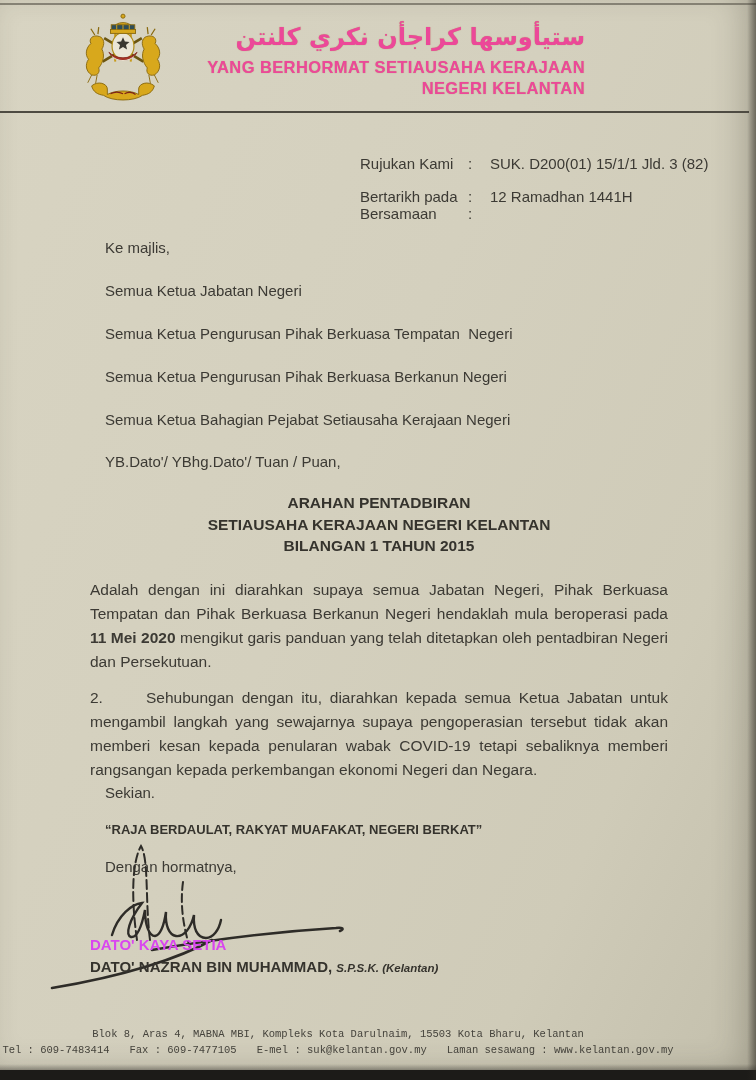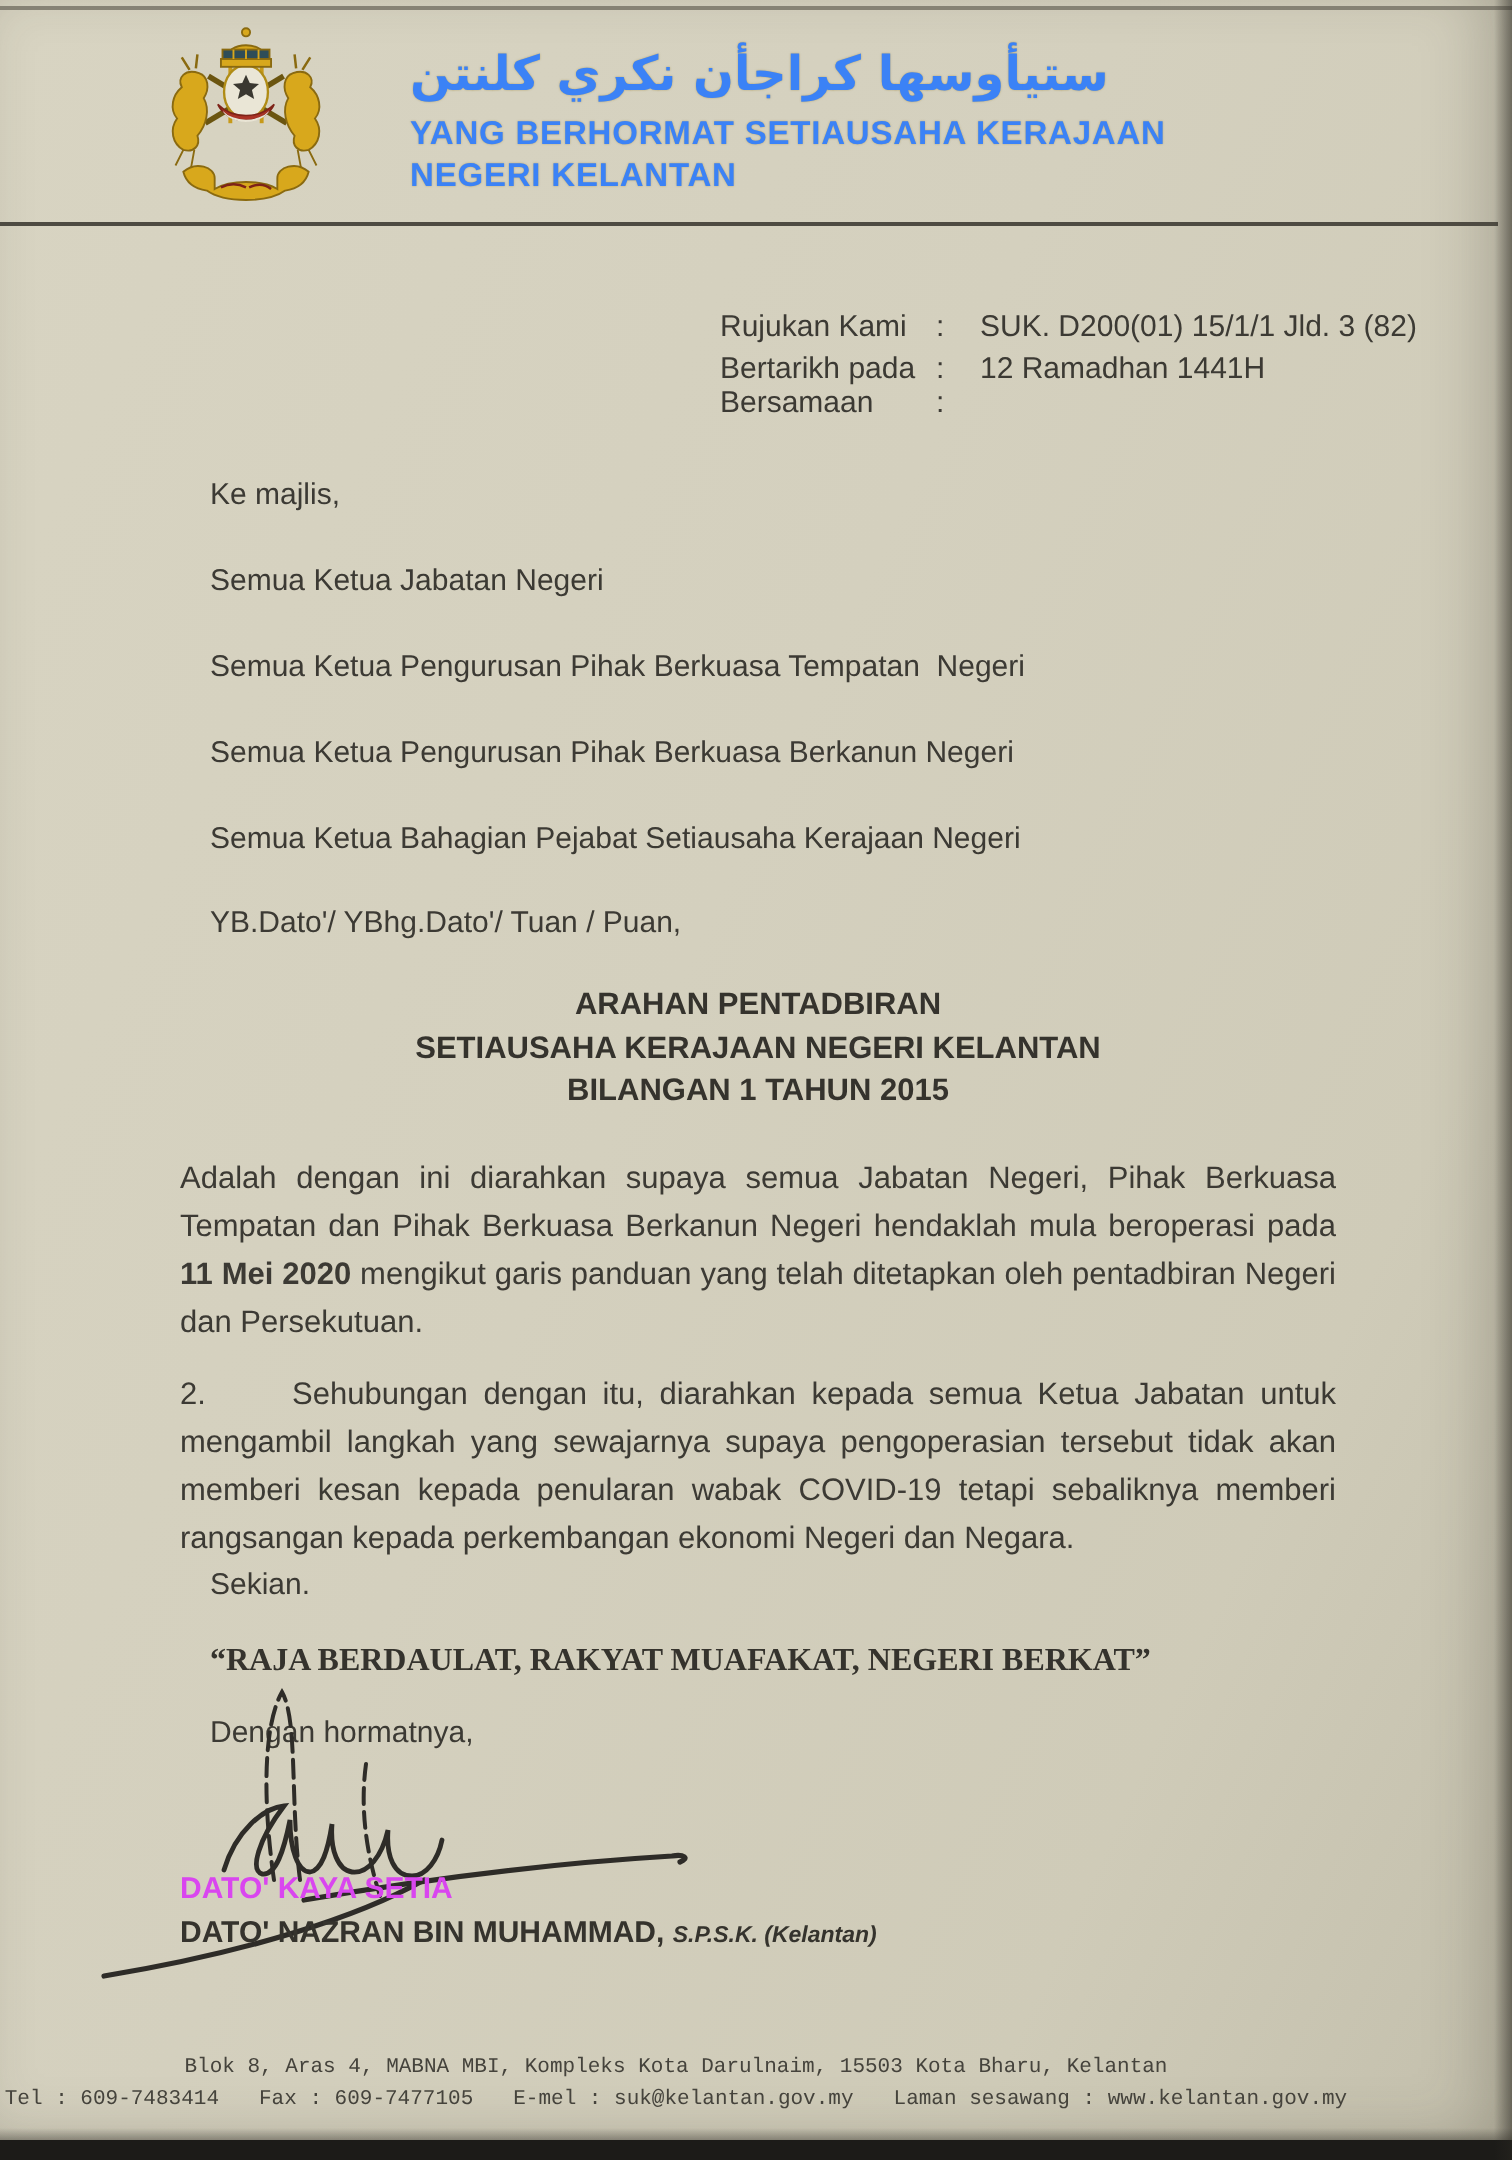--- a/index.html
+++ b/index.html
@@ -18,46 +18,46 @@
   .right-edge{position:absolute;right:0;top:0;width:9px;height:100%;
     background:linear-gradient(to right,rgba(40,38,32,0),rgba(40,38,32,.5));}
   .bottom-edge{position:absolute;left:0;bottom:0;width:100%;height:10px;background:#1c1b18;}
   .bottom-fade{position:absolute;left:0;bottom:10px;width:100%;height:6px;
     background:linear-gradient(to bottom,rgba(30,28,24,0),rgba(30,28,24,.35));}
 
   .abs{position:absolute;}
 
   
   .crest{left:76px;top:12px;width:94px;height:100px;}
-  .head-text{left:205px;top:22px;width:380px;text-align:left;color:#3b82f6;}
+  .head-text{left:205px;top:22px;width:380px;text-align:right;color:#ec4899;}
   .jawi{font-family:"DejaVu Sans",sans-serif;font-size:24px;font-weight:bold;line-height:30px;
     text-shadow:0 0 1px rgba(150,120,25,.55);direction:rtl;}
   .org1{font-size:16.5px;font-weight:bold;letter-spacing:.4px;margin-top:6px;
     text-shadow:0 0 1px rgba(150,120,25,.5);}
   .org2{font-size:16.5px;font-weight:bold;letter-spacing:.4px;margin-top:2px;
     text-shadow:0 0 1px rgba(150,120,25,.5);}
   .rule{left:0;top:111px;width:749px;height:2px;background:#4e4b42;}
 
   
   .refblock{left:360px;top:155px;font-size:15px;}
   .refrow{display:grid;grid-template-columns:108px 22px auto;}
-  .refrow.first{margin-bottom:4px;}
+  .refrow.first{margin-bottom:16px;}
   .refrow div{white-space:nowrap;}
 
   
   .line{left:90px;font-size:15px;white-space:pre-wrap;margin-left:15px;}
 
   
   .subject{left:90px;top:492px;width:578px;text-align:center;font-weight:bold;
     font-size:15.5px;line-height:21.5px;color:#35332d;}
 
   
   .para{left:90px;width:578px;font-size:15.5px;line-height:24px;text-align:justify;margin:0;}
   .pnum{display:inline-block;width:56px;}
-  .motto{font-weight:bold;color:#35332d;font-size:16px;font-family:Liberation Serif, serif;}
+  .motto{font-weight:bold;color:#35332d;font-size:13px;}
 
   
   .sig-title{left:90px;top:936px;font-size:15px;font-weight:bold;color:#d946ef;}
   .sig-name{left:90px;top:958px;font-size:15px;font-weight:bold;color:#35332d;}
   .sig-hon{font-size:11.5px;font-style:italic;font-weight:bold;}
   .sigsvg{left:40px;top:836px;width:370px;height:170px;}
 
   
   .footer{left:0;top:1028px;width:676px;text-align:center;font-size:10.5px;color:#45433c;font-family:Liberation Mono, monospace;}
   .footer-line2{display:flex;justify-content:center;gap:20px;margin-top:4px;}

